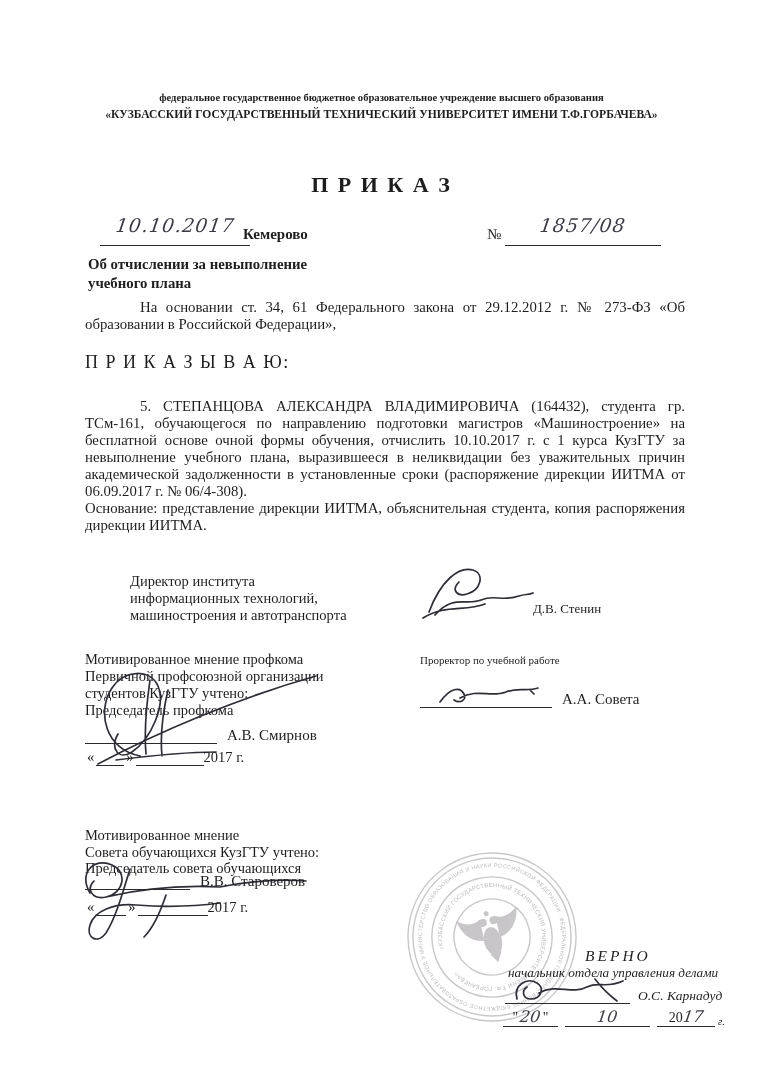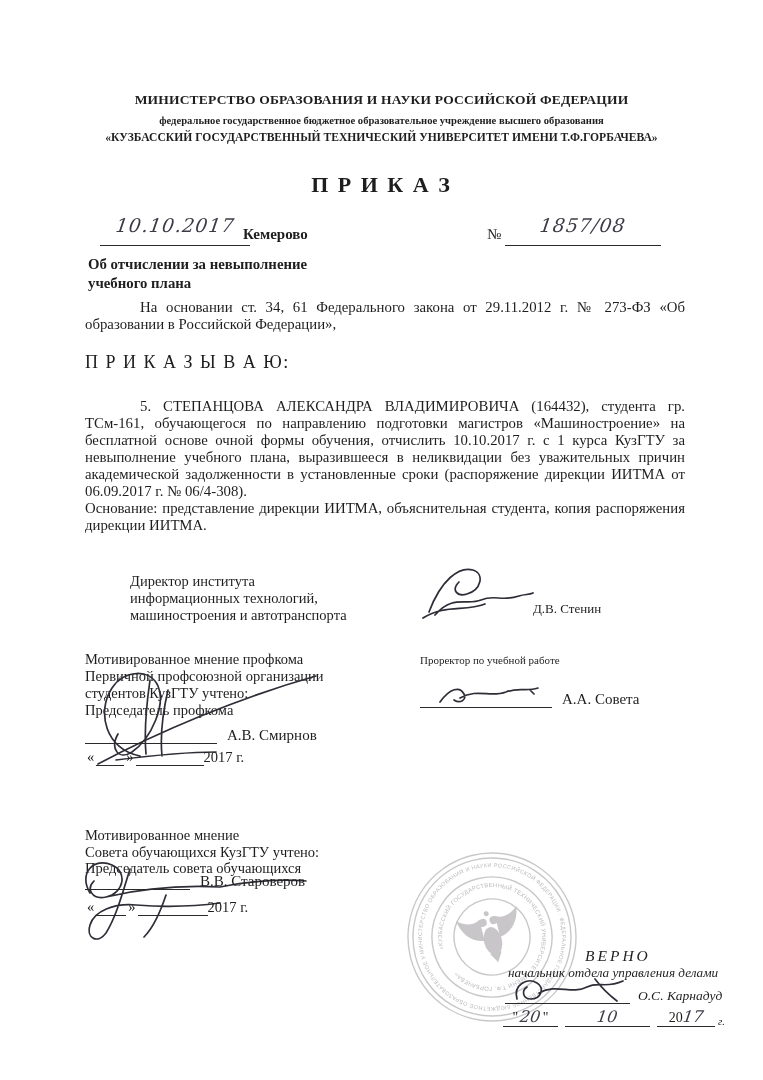--- a/index.html
+++ b/index.html
@@ -66,42 +66,41 @@
 
   svg.sig{position:absolute;overflow:visible;}
   svg.sig path{fill:none;stroke:#2e2e38;stroke-width:1.7;stroke-linecap:round;stroke-linejoin:round;}
 </style>
 </head>
 <body>
 
 <div class="page">
 
   <div class="header abs">
-    <div class="h1 b">МИНИСТЕРСТВО ОБРАЗОВАНИЯ И НАУКИ РОССИЙСКОЙ ФЕДЕРАЦИИ</div>
     <div class="h2 b">федеральное государственное бюджетное образовательное учреждение высшего образования</div>
     <div class="h3 b">«КУЗБАССКИЙ ГОСУДАРСТВЕННЫЙ ТЕХНИЧЕСКИЙ УНИВЕРСИТЕТ ИМЕНИ Т.Ф.ГОРБАЧЕВА»</div>
   </div>
 
   <div class="title abs b">П Р И К А З</div>
 
   <div class="date-blank abs">
     <span class="hw hw-lg">10.10.2017</span>
   </div>
   <div class="city abs b">Кемерово</div>
   <div class="no-label abs">№</div>
   <div class="no-blank abs">
     <span class="hw hw-lg">1857/08</span>
   </div>
 
   <div class="subject abs">
     <div class="b">Об отчислении за невыполнение</div>
     <div class="b">учебного плана</div>
   </div>
 
-  <p class="basis abs">На основании ст. 34, 61 Федерального закона от 29.11.2012 г. № 273-ФЗ «Об образовании в Российской Федерации»,</p>
+  <p class="basis abs">На основании ст. 34, 61 Федерального закона от 29.12.2012 г. № 273-ФЗ «Об образовании в Российской Федерации»,</p>
   <div class="decree abs">П Р И К А З Ы В А Ю:</div>
 
   <div class="bodytext abs">
     <p class="indent">5. СТЕПАНЦОВА АЛЕКСАНДРА ВЛАДИМИРОВИЧА (164432), студента гр. ТСм-161, обучающегося по направлению подготовки магистров «Машиностроение» на бесплатной основе очной формы обучения, отчислить 10.10.2017 г. с 1 курса КузГТУ за невыполнение учебного плана, выразившееся в неликвидации без уважительных причин академической задолженности в установленные сроки (распоряжение дирекции ИИТМА от 06.09.2017 г. № 06/4-308).</p>
     <p>Основание: представление дирекции ИИТМА, объяснительная студента, копия распоряжения дирекции ИИТМА.</p>
   </div>
 
   <div class="director abs">
     <div>Директор института</div>
     <div>информационных технологий,</div>

